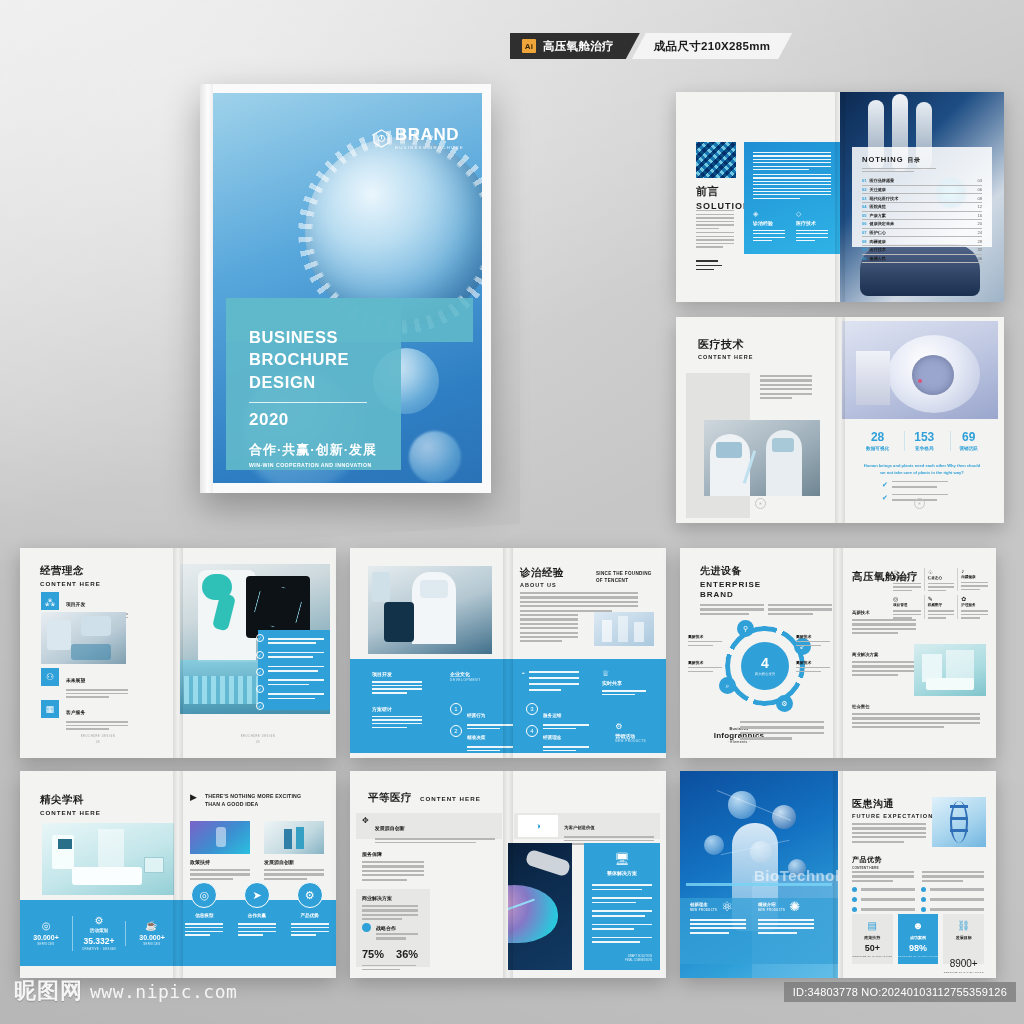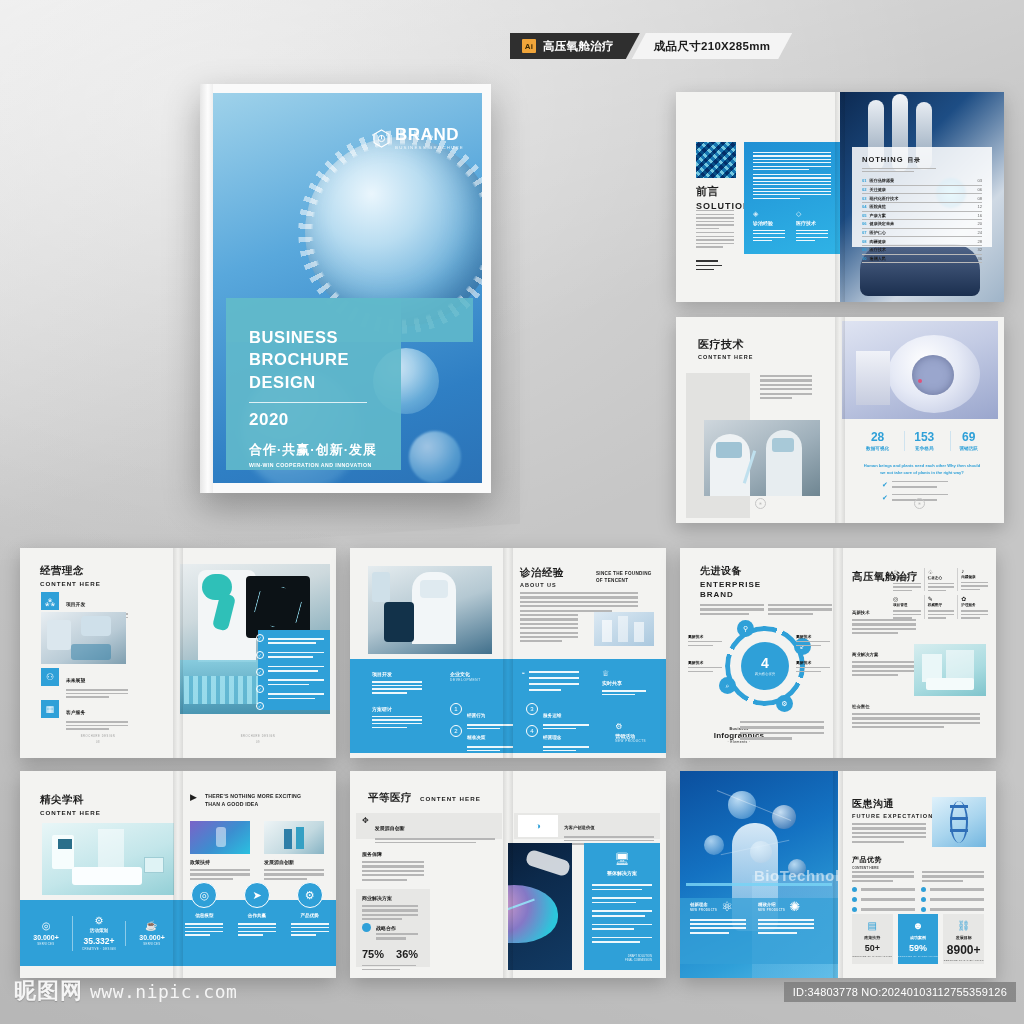--- a/index.html
+++ b/index.html
@@ -1037,27 +1037,27 @@
     <div id="comm-stats" style="position:absolute;left:14px;right:12px;bottom:14px;height:50px;display:flex;gap:5px;">
         <div style="flex: 1 1 0%; text-align: center; padding-top: 7px; background: rgb(231, 231, 229); color: rgb(29, 29, 29);">
           <div style="font-size:10px;line-height:1;color:#2fa0d8;">▤</div>
           <div style="font-size:4px;font-weight:bold;margin-top:4px;">政策扶持</div>
           <div style="font-size:9px;font-weight:bold;margin-top:3px;">50+</div>
           <div style="font-size:2.3px;letter-spacing:.3px;opacity:.75;margin-top:2px;">DESCRIBE OF SATISFACTION</div>
         </div>
         <div style="flex: 1 1 0%; text-align: center; padding-top: 7px; background: rgb(47, 160, 216); color: rgb(255, 255, 255);">
           <div style="font-size:10px;line-height:1;color:#fff;">☻</div>
           <div style="font-size:4px;font-weight:bold;margin-top:4px;">成功案例</div>
-          <div style="font-size:9px;font-weight:bold;margin-top:3px;">59%</div>
+          <div style="font-size:9px;font-weight:bold;margin-top:3px;">98%</div>
           <div style="font-size:2.3px;letter-spacing:.3px;opacity:.75;margin-top:2px;">DESCRIBE OF SATISFACTION</div>
         </div>
         <div style="flex: 1 1 0%; text-align: center; padding-top: 7px; background: rgb(231, 231, 229); color: rgb(29, 29, 29);">
           <div style="font-size:10px;line-height:1;color:#2fa0d8;">⛓</div>
           <div style="font-size:4px;font-weight:bold;margin-top:4px;">发展目标</div>
-          <div style="font-size:12px;font-weight:bold;margin-top:3px;">8900+</div>
+          <div style="font-size:10px;font-weight:normal;margin-top:18px;">8900+</div>
           <div style="font-size:2.3px;letter-spacing:.3px;opacity:.75;margin-top:2px;">DESCRIBE OF SATISFACTION</div>
         </div>
       </div>
   </div>
 </div>
 
 <div id="wm">
   <span class="logo">昵图网</span>
   <span class="url">www.nipic.com</span>
 </div>

